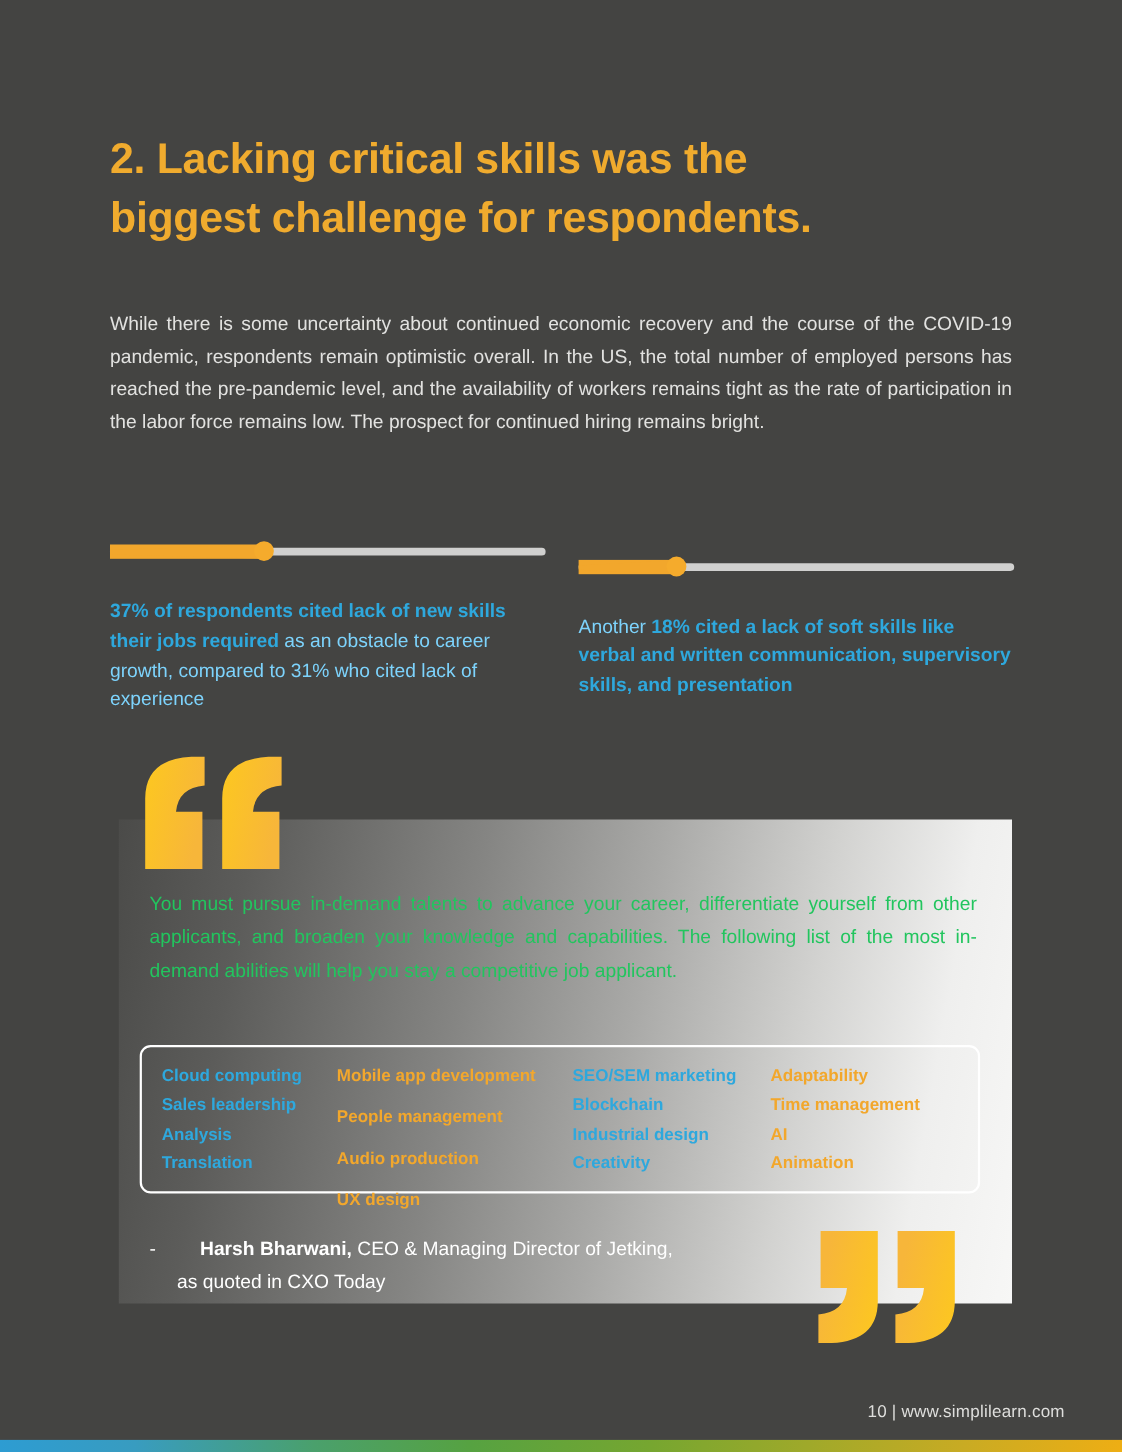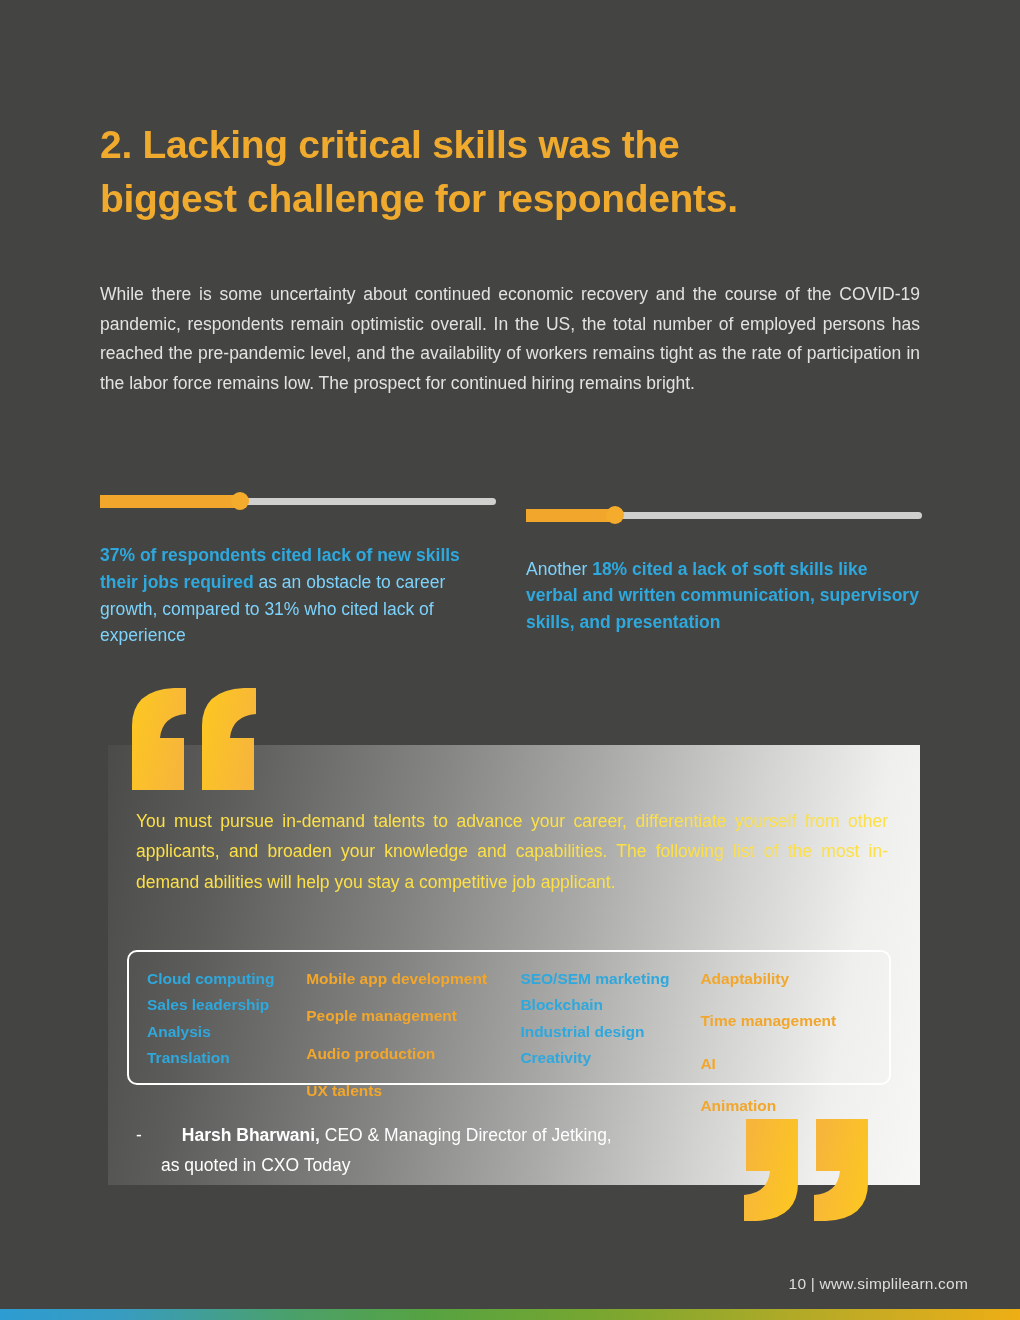--- a/index.html
+++ b/index.html
@@ -133,21 +133,21 @@
   .qmark-open { left: 128px; top: 686px; }
   .qmark-close { left: 742px; top: 1118px; }
 
   .quote-body {
     position: absolute;
     left: 136px;
     top: 806px;
     width: 752px;
     font-size: 17.5px;
     line-height: 30.3px;
-    color: #fde047;
+    color: #22c55e;
     text-align: justify;
     font-weight: 300;
   }
 
   
   .skills-box {
     position: absolute;
     left: 127px;
     top: 950px;
     width: 764px;
@@ -157,21 +157,21 @@
     padding: 14px 18px 10px 18px;
     display: flex;
   }
   .skills-col {
     display: flex;
     flex-direction: column;
   }
   .skills-col:nth-child(1) { width: 168px; }
   .skills-col:nth-child(2) { width: 226px; gap: 11px; }
   .skills-col:nth-child(3) { width: 190px; }
-  .skills-col:nth-child(4) { width: 180px; gap: 16px; }
+  .skills-col:nth-child(4) { width: 180px; }
 
   .skill {
     font-size: 15.5px;
     line-height: 26.4px;
     font-weight: bold;
     white-space: nowrap;
   }
   .skill.blue { color: #2ea8dd; }
   .skill.orange { color: #f2a72c; }
 
@@ -277,21 +277,21 @@
       <span class="skill blue">Cloud computing</span>
       <span class="skill blue">Sales leadership</span>
       <span class="skill blue">Analysis</span>
       <span class="skill blue">Translation</span>
     </div>
 
     <div class="skills-col">
       <span class="skill orange">Mobile app development</span>
       <span class="skill orange">People management</span>
       <span class="skill orange">Audio production</span>
-      <span class="skill orange">UX talents</span>
+      <span class="skill orange">UX design</span>
     </div>
 
     <div class="skills-col">
       <span class="skill blue">SEO/SEM marketing</span>
       <span class="skill blue">Blockchain</span>
       <span class="skill blue">Industrial design</span>
       <span class="skill blue">Creativity</span>
     </div>
 
     <div class="skills-col">

